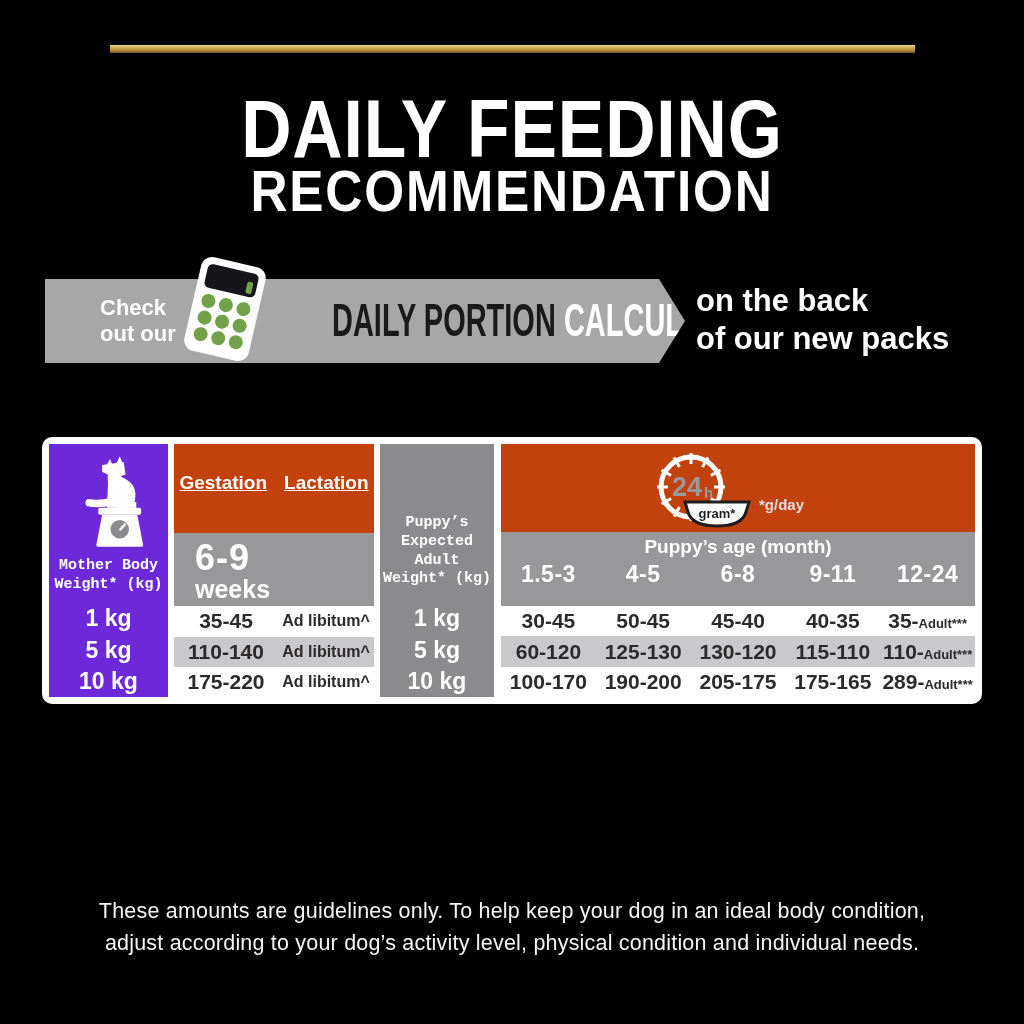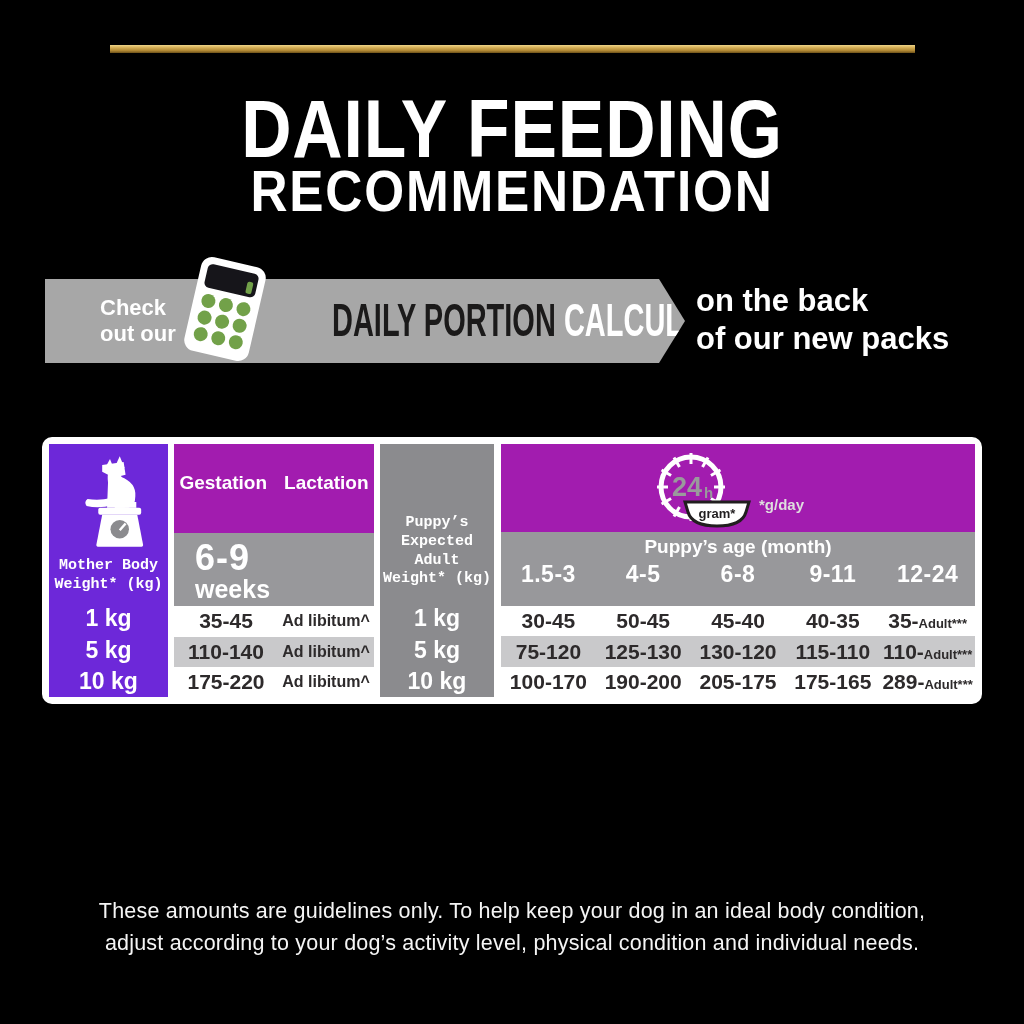--- a/index.html
+++ b/index.html
@@ -74,21 +74,21 @@
     position:absolute; left:42px; top:437px; width:940px; height:267px;
     background:#fff; border-radius:10px;
   }
   .t-inner { position:absolute; inset:7px; display:flex; }
   .col { display:flex; flex-direction:column; }
   .col-mother { width:119px; margin-right:6px; background:#6d28d9; }
   .col-gest   { width:200px; margin-right:6px; }
   .col-puppyw { width:114px; margin-right:7px; background:#8b8b8e; }
   .col-age    { flex:1; }
 
-  .hdr  { height:92px; background:#a21caf; }
+  .hdr  { height:92px; background:#c2410c;text-decoration:underline; }
   .band { height:76px; background:#98989b; }
   .row  { height:32px; display:flex; align-items:center; }
   .row:last-child { height:31px; }
   .row.alt { background:#c9c9cb; }
 
   
   .panel-top { height:158px; display:flex; flex-direction:column; align-items:center; }
   .col-mother .panel-top { justify-content:flex-start; padding-top:8px; }
   .panel-label {
     font-size:15px; font-weight:700; color:#fff; text-align:center; line-height:1.25;font-family:Liberation Mono, monospace;
@@ -291,21 +291,21 @@
         <div class="grow5">
           <span class="aval">30-45</span>
           <span class="aval">50-45</span>
           <span class="aval">45-40</span>
           <span class="aval">40-35</span>
           <span class="aval"><span>35-</span><span class="suffix">Adult***</span></span>
         </div>
       </div>
       <div class="row alt">
         <div class="grow5">
-          <span class="aval">75-120</span>
+          <span class="aval">60-120</span>
           <span class="aval">125-130</span>
           <span class="aval">130-120</span>
           <span class="aval">115-110</span>
           <span class="aval"><span>110-</span><span class="suffix">Adult***</span></span>
         </div>
       </div>
       <div class="row">
         <div class="grow5">
           <span class="aval">100-170</span>
           <span class="aval">190-200</span>

